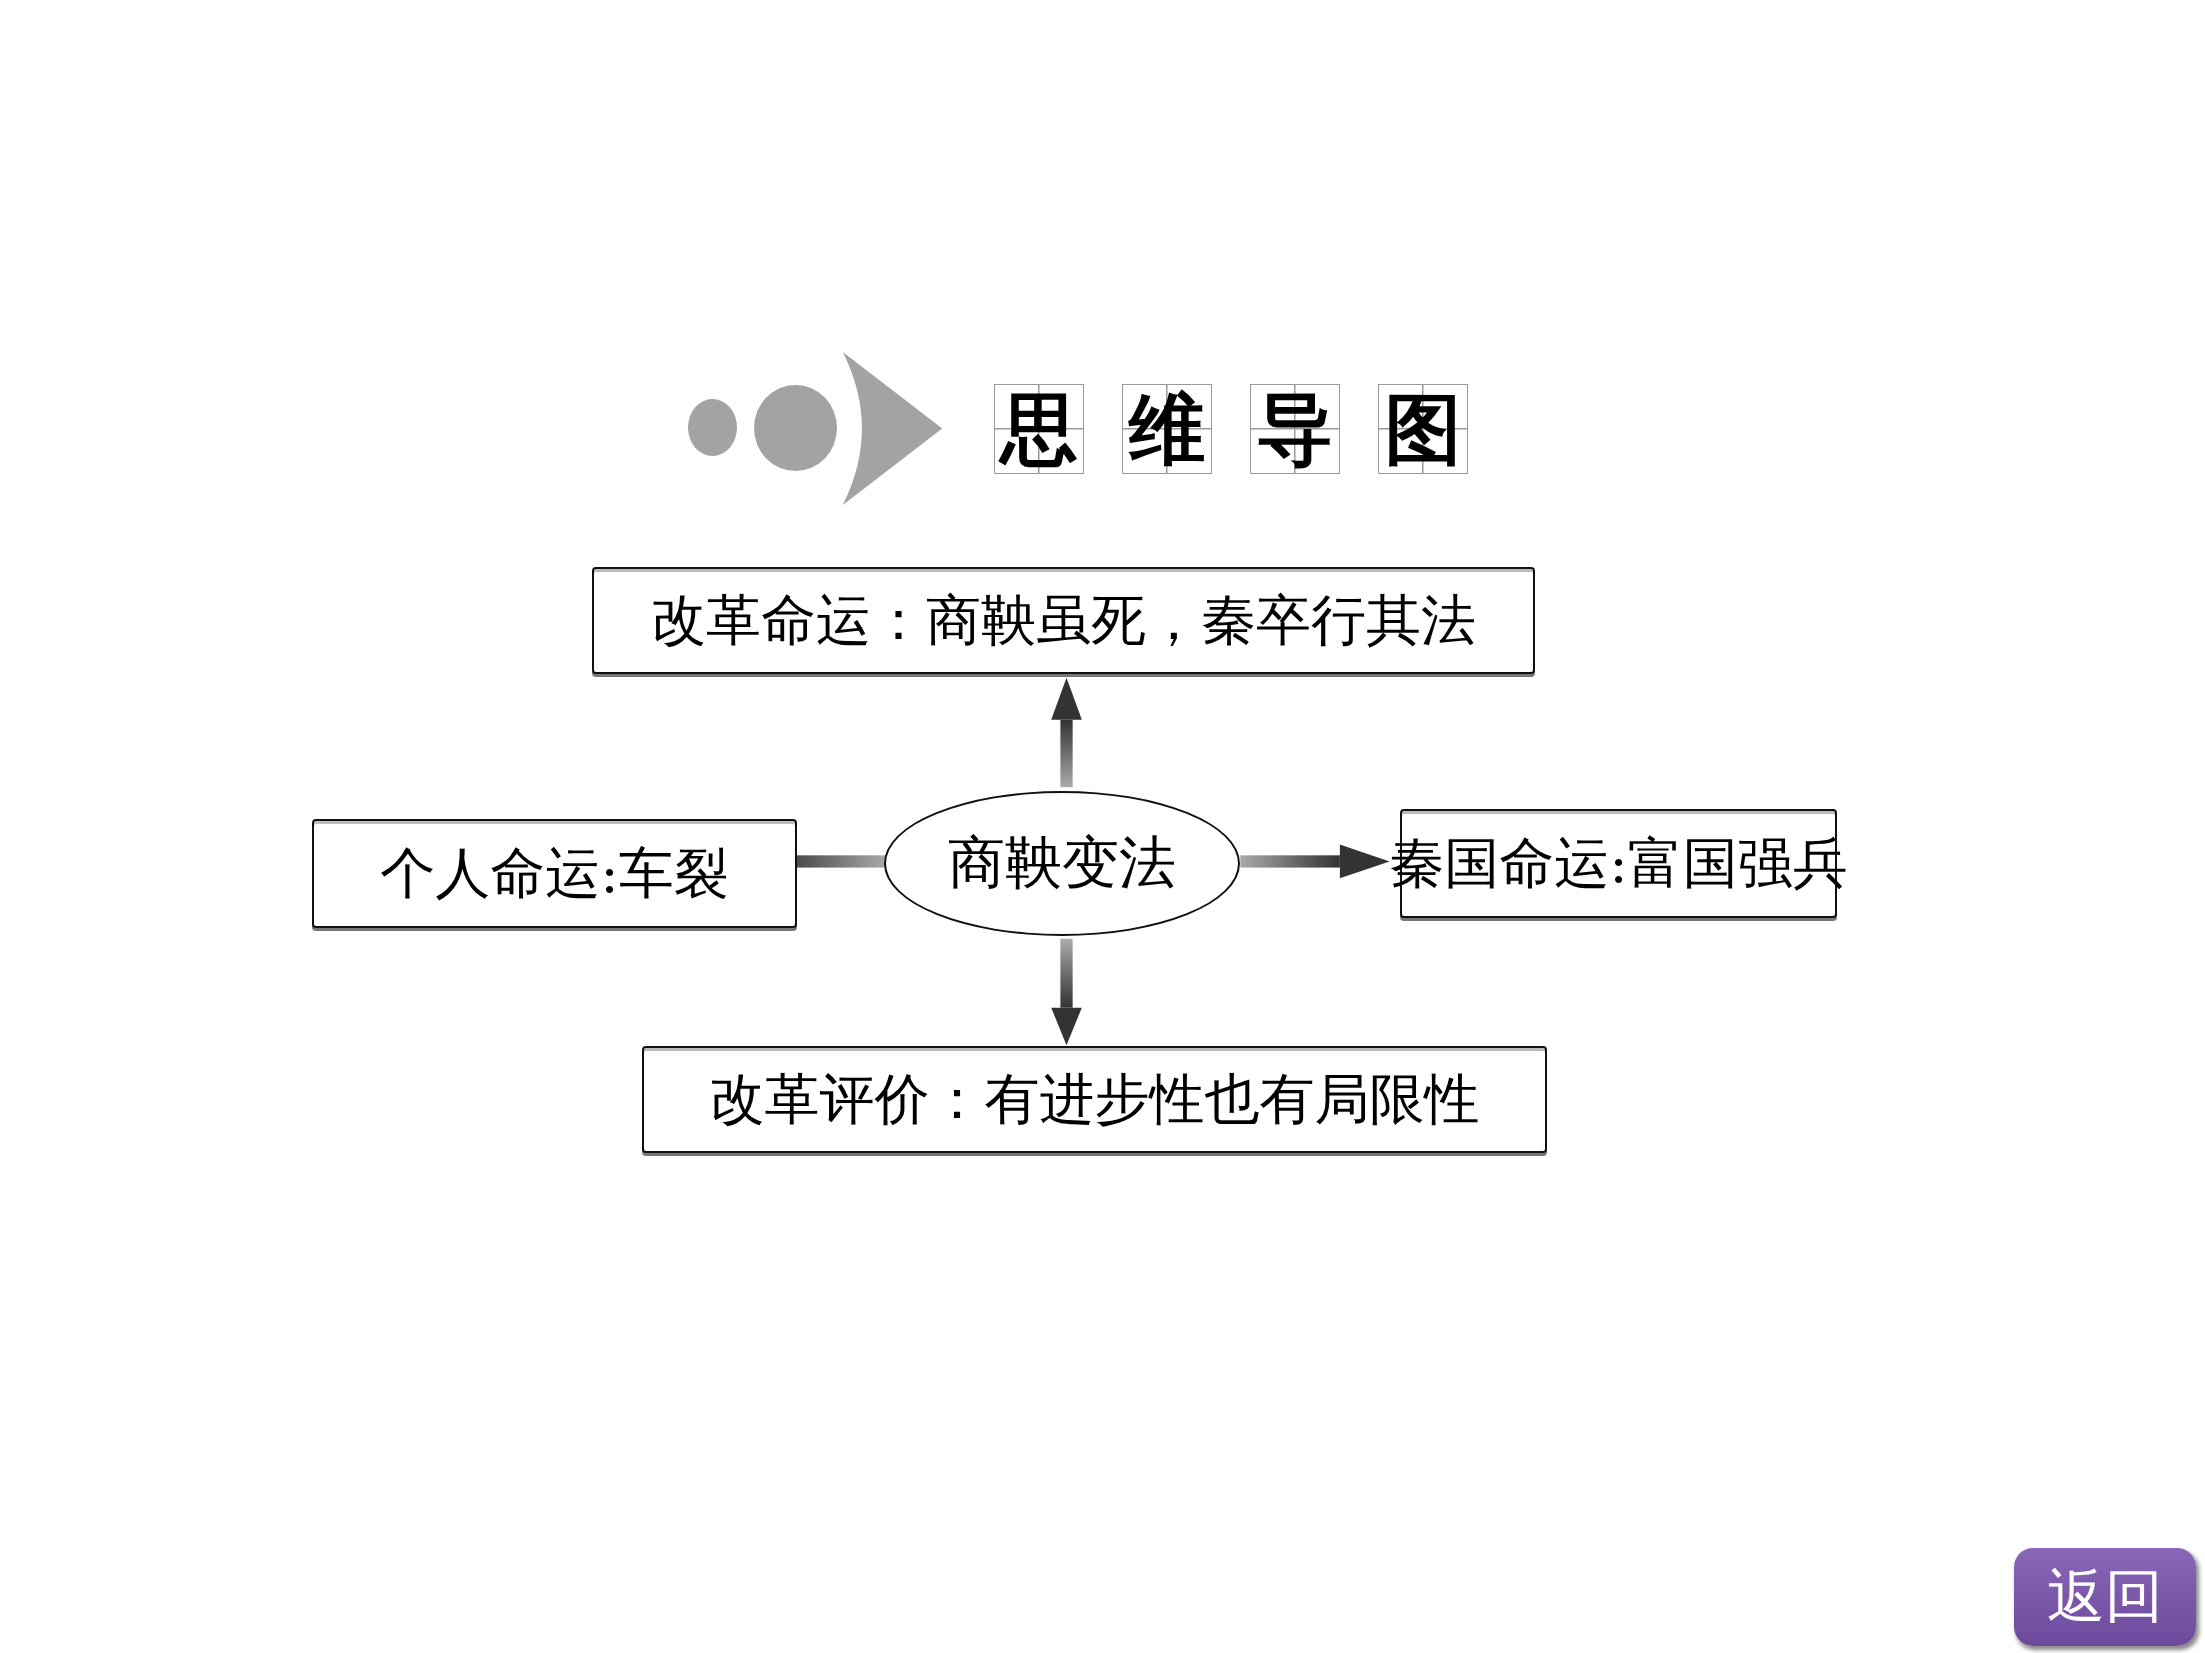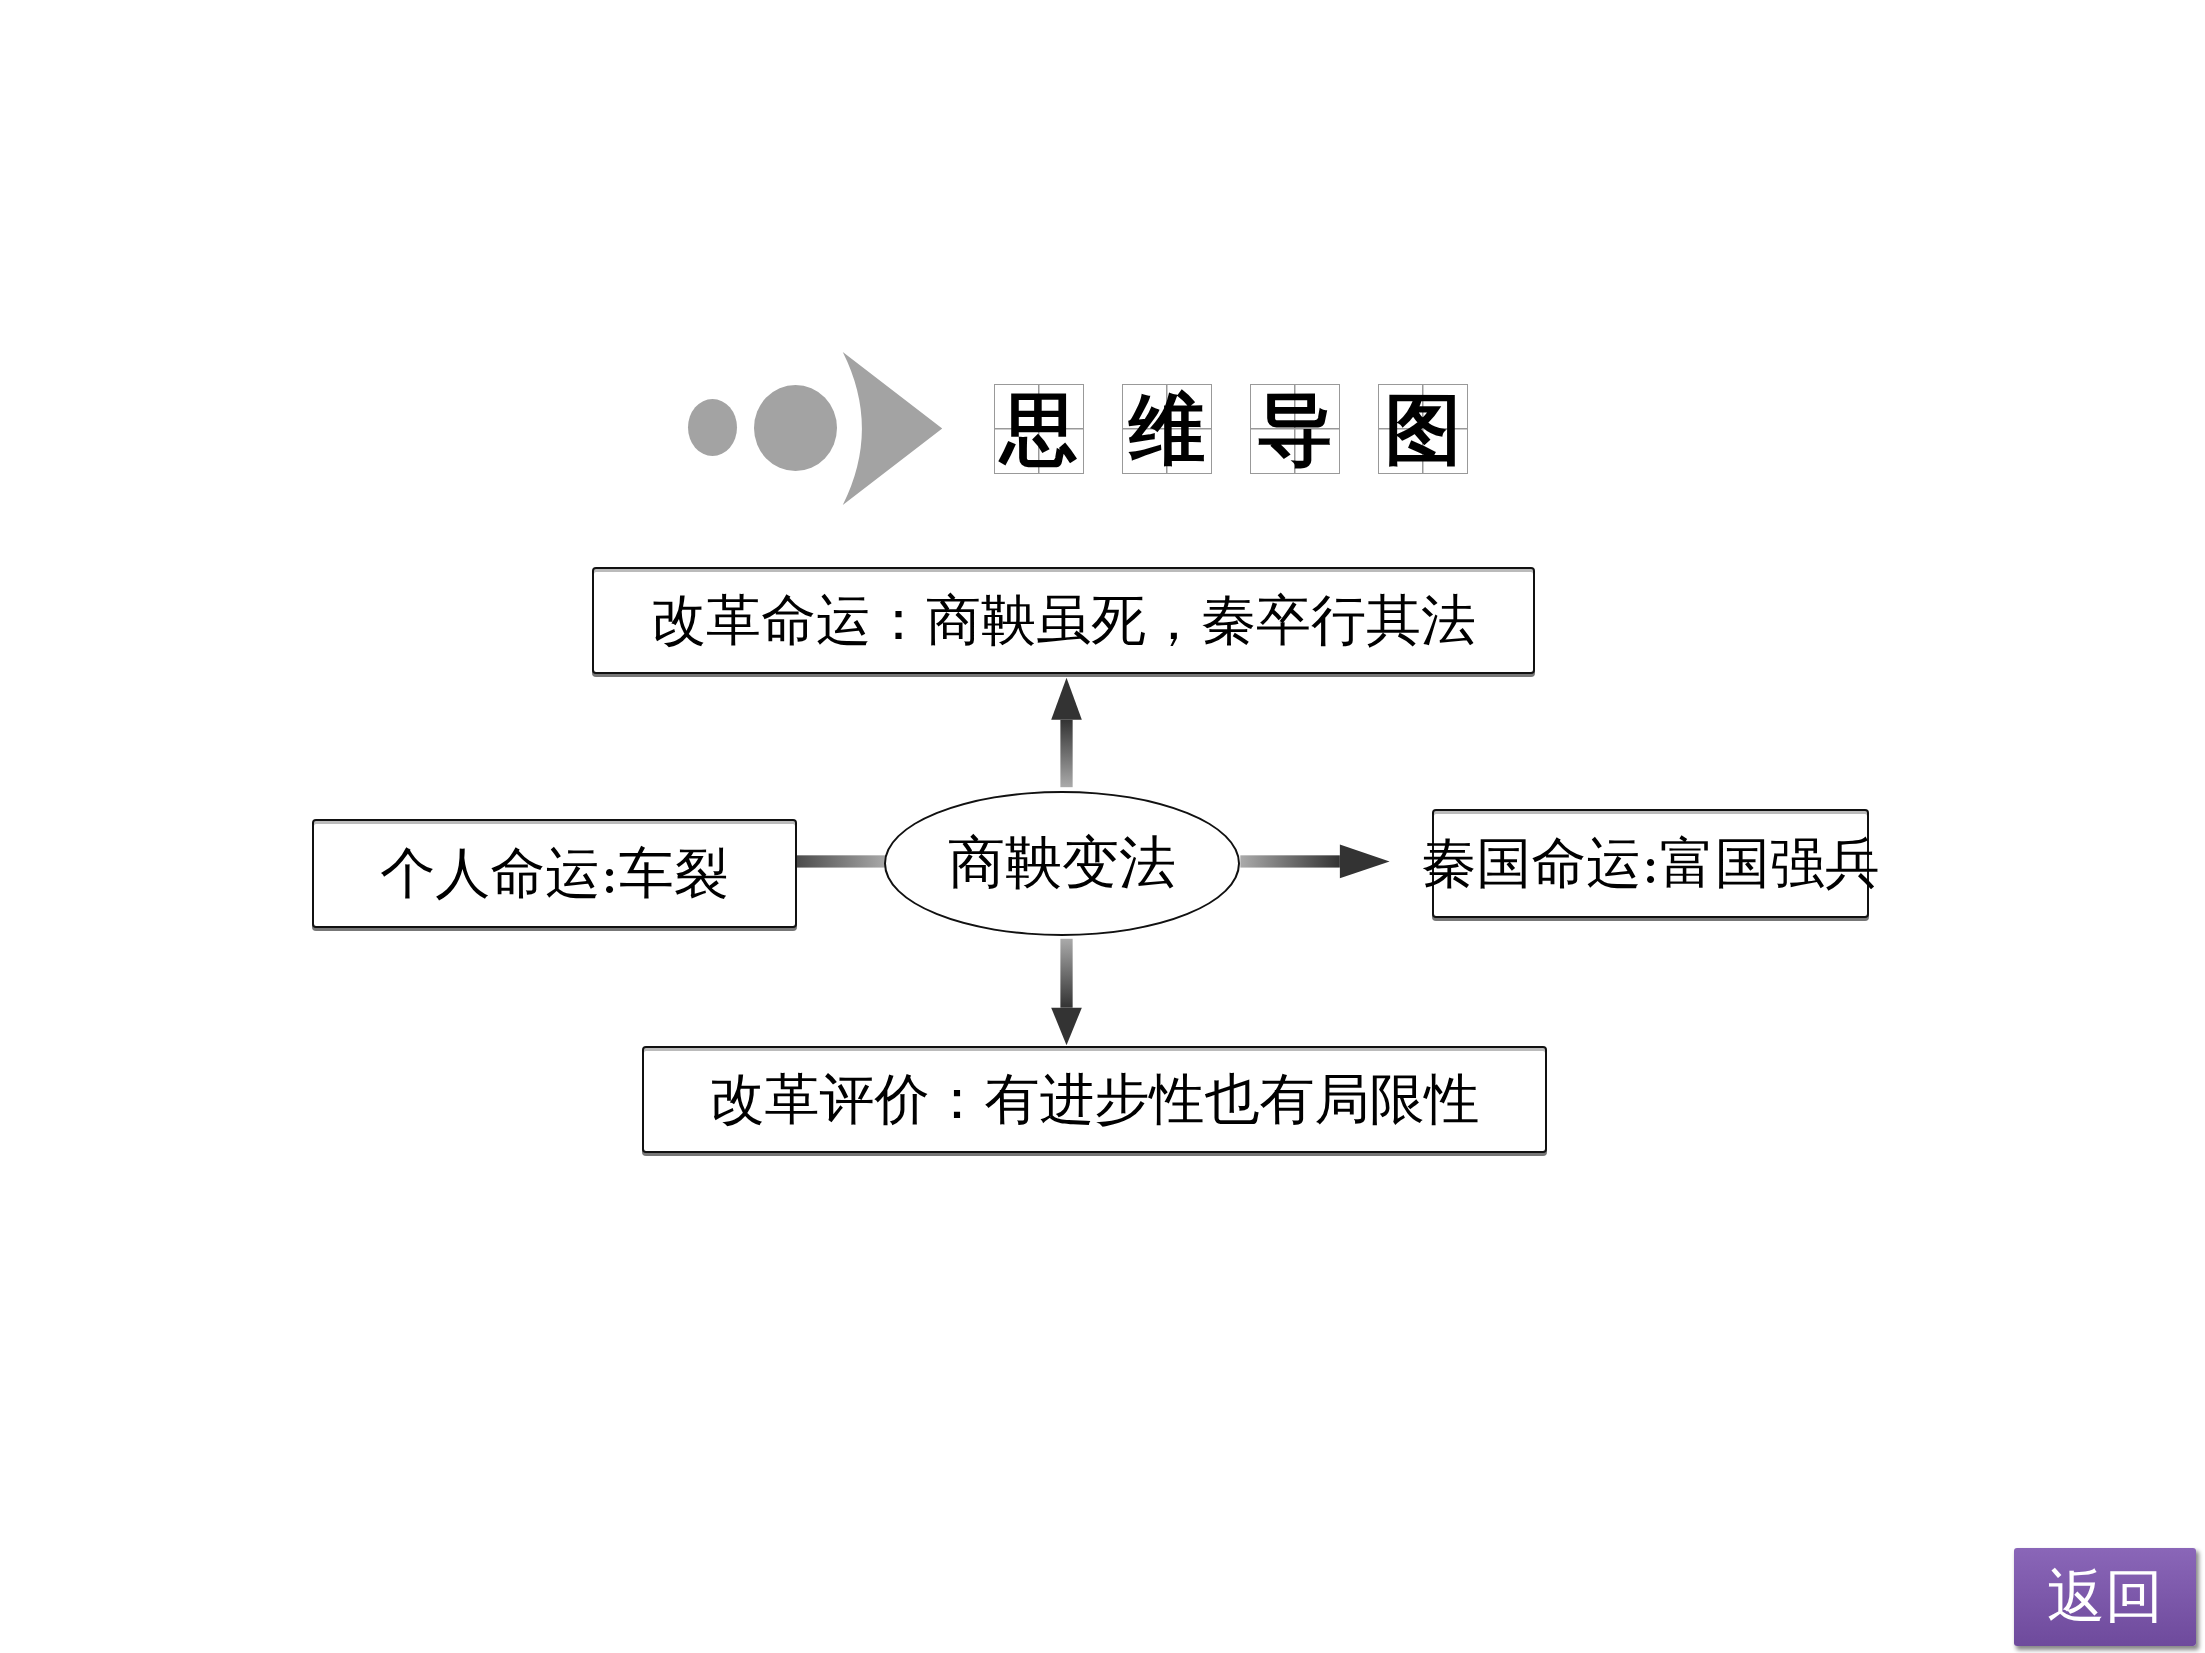--- a/index.html
+++ b/index.html
@@ -11,21 +11,21 @@
   .tgrid{top:384px;width:90px;height:90px;border:1.5px solid #999;box-sizing:border-box;
          background:
           linear-gradient(#999,#999) center/1.5px 100% no-repeat,
           linear-gradient(#999,#999) center/100% 1.5px no-repeat,#fff;
          display:flex;align-items:center;justify-content:center;font-size:77px;font-weight:bold;color:#000;line-height:1;}
   .box{border:2.3px solid #111;border-radius:4px;background:#fff;box-sizing:border-box;
        box-shadow:0 3.1px 0 #777, inset 0 3.1px 0 #bbb;display:flex;align-items:center;justify-content:center;
        font-size:55px;color:#000;white-space:nowrap;}
   .ellipse{left:884px;top:791px;width:356px;height:145px;border:2.3px solid #111;border-radius:50%;box-sizing:border-box;
        background:#fff;display:flex;align-items:center;justify-content:center;font-size:57px;color:#000;}
-  .back-btn{left:2014px;top:1548px;width:182px;height:98px;border-radius:3px;
+  .back-btn{left:2014px;top:1548px;width:182px;height:98px;border-radius:19px;
        background:linear-gradient(#8a66b8,#6e4a9c);box-shadow:2.3px 3.8px 4.6px #888;color:#fff;
        display:flex;align-items:center;justify-content:center;font-size:58px;cursor:pointer;}
 </style>
 </head>
 <body>
 
 <div class="abs dot1"></div>
 <div class="abs dot2"></div>
 <svg class="abs head-tri" viewBox="0 0 150 200">
   <path d="M10 0 Q60 100 10 200 L140 100 Z" fill="#a3a3a3"></path>
@@ -68,18 +68,18 @@
       <polygon points="1010,1103 1010,1147 960,1125" fill="#333"></polygon>
     </g>
   <g>
       <rect x="1620" y="1117" width="130" height="16" fill="url(#gr)"></rect>
       <polygon points="1750,1103 1750,1147 1815,1125" fill="#333"></polygon>
     </g>
 </svg>
 
 <div class="abs box" style="left:592px;top:567px;width:943px;height:107px">改革命运：商鞅虽死，秦卒行其法</div>
 <div class="abs box" style="left:312px;top:819px;width:485px;height:109px">个人命运:车裂</div>
-<div class="abs box" style="left:1432px;top:809px;width:437px;height:109px">秦国命运:富国强兵</div>
+<div class="abs box" style="left:1400px;top:809px;width:437px;height:109px">秦国命运:富国强兵</div>
 <div class="abs box" style="left:642px;top:1046px;width:905px;height:107px">改革评价：有进步性也有局限性</div>
 <div class="abs ellipse">商鞅变法</div>
 
 <div class="abs back-btn">返回</div>
 
 
 </body></html>

